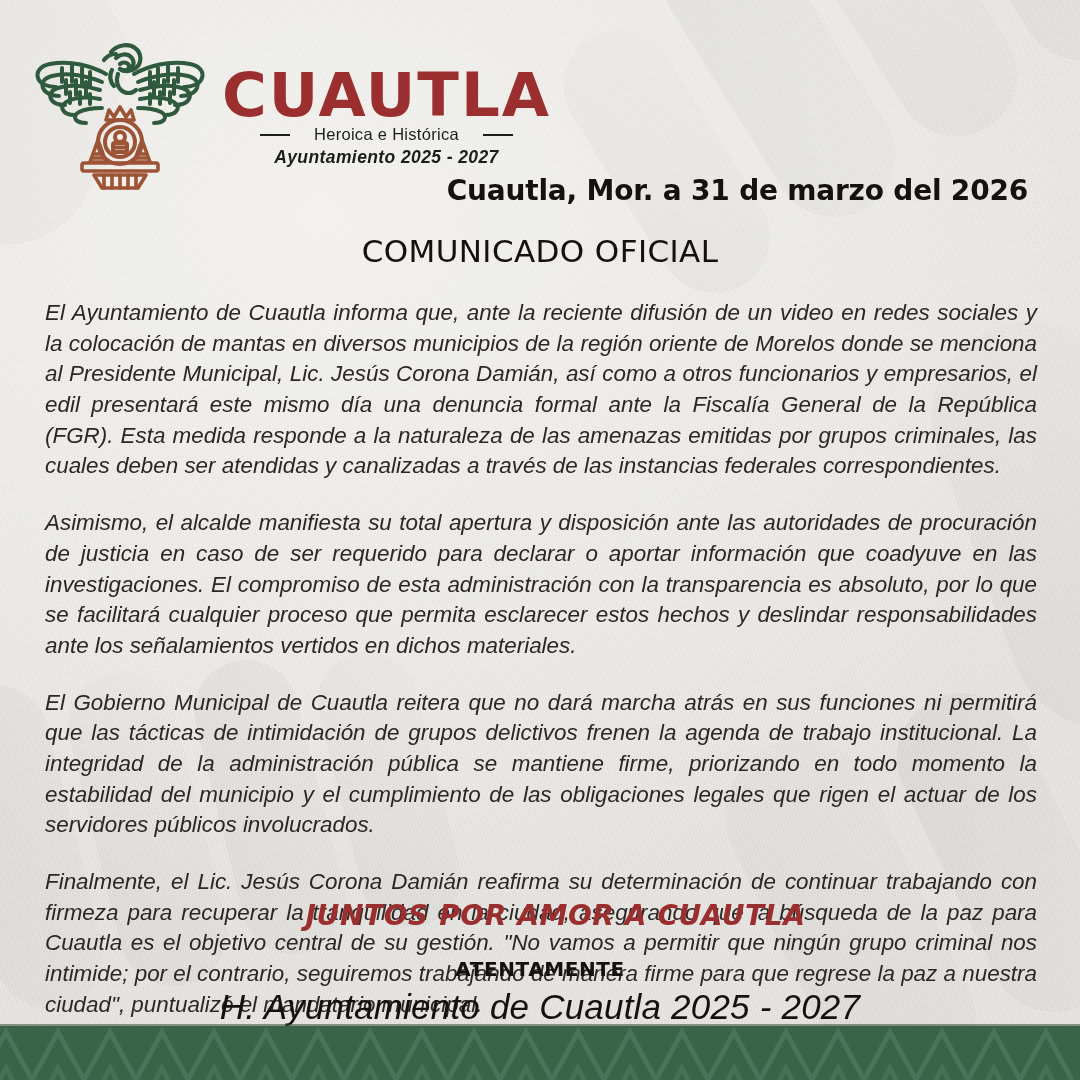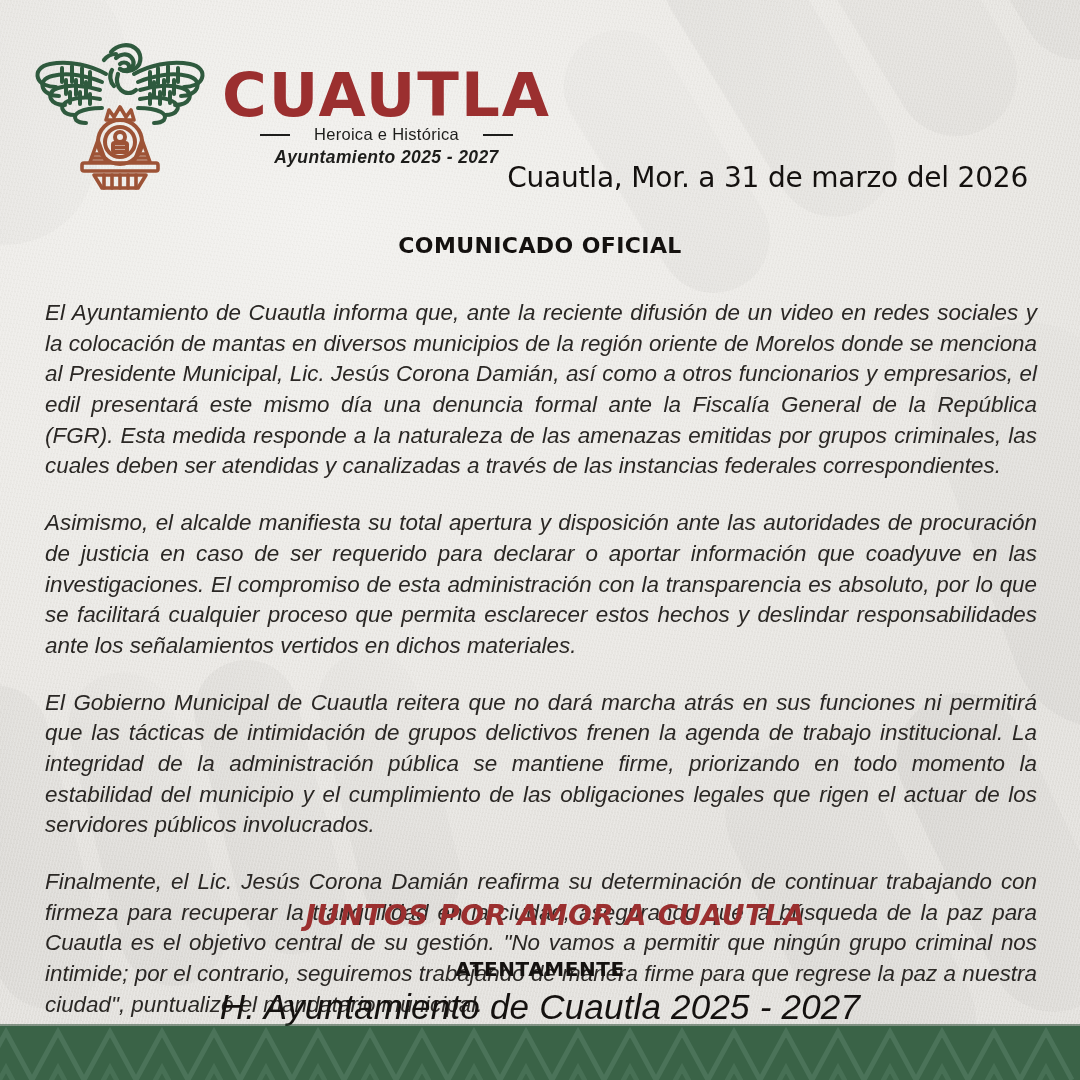--- a/index.html
+++ b/index.html
@@ -97,39 +97,39 @@
     font-size: 17.5px;
     font-weight: 700;
     letter-spacing: .4px;
     color: #1d1d1b;
     font-style: italic;
   }
 
   
   .dateline {
     position: absolute;
-    top: 161px;
+    top: 174px;
     right: 52px;
     font-family: "DejaVu Sans", sans-serif;
-    font-weight: 400;
+    font-weight: 700;
     font-size: 28px;
     letter-spacing: -.2px;
     color: #14110f;
     white-space: nowrap;
   }
 
   .doc-title {
     position: absolute;
     top: 233px;
     left: 0;
     right: 0;
     text-align: center;
     font-family: "DejaVu Sans", sans-serif;
-    font-weight: 700;
-    font-size: 22px;
+    font-weight: 400;
+    font-size: 31px;
     letter-spacing: .4px;
     color: #14110f;
   }
 
   
   .body-copy {
     position: absolute;
     top: 298px;
     left: 45px;
     width: 992px;

